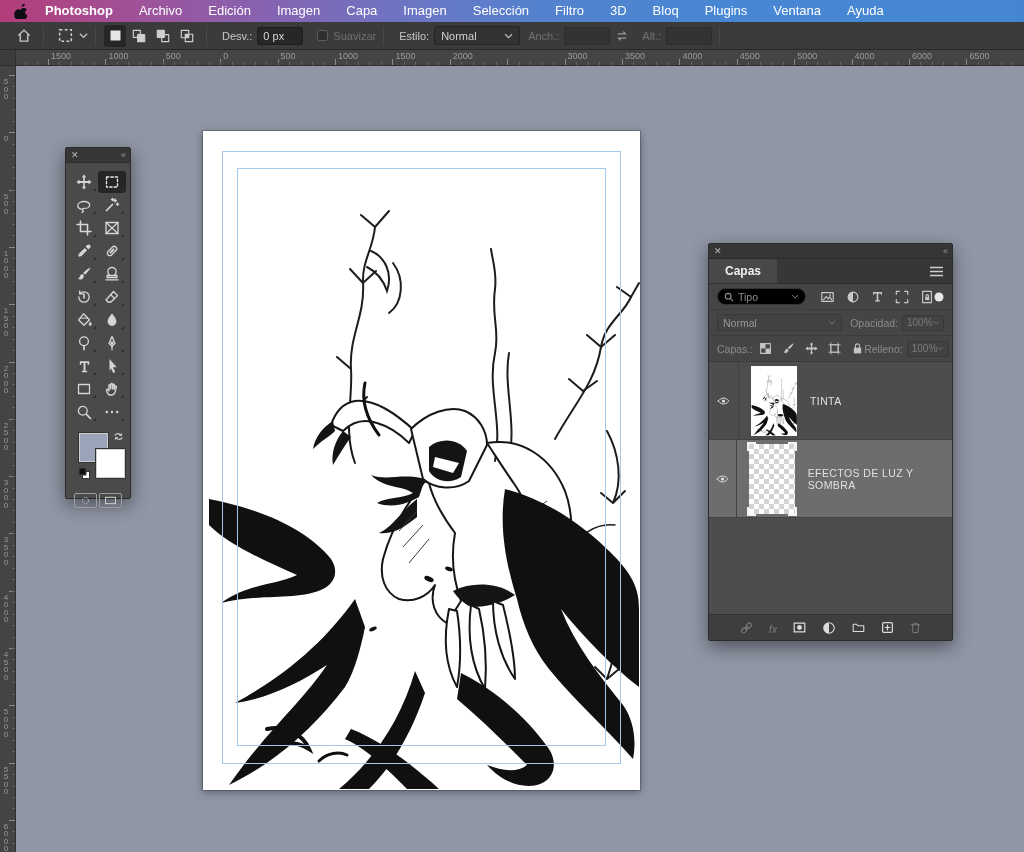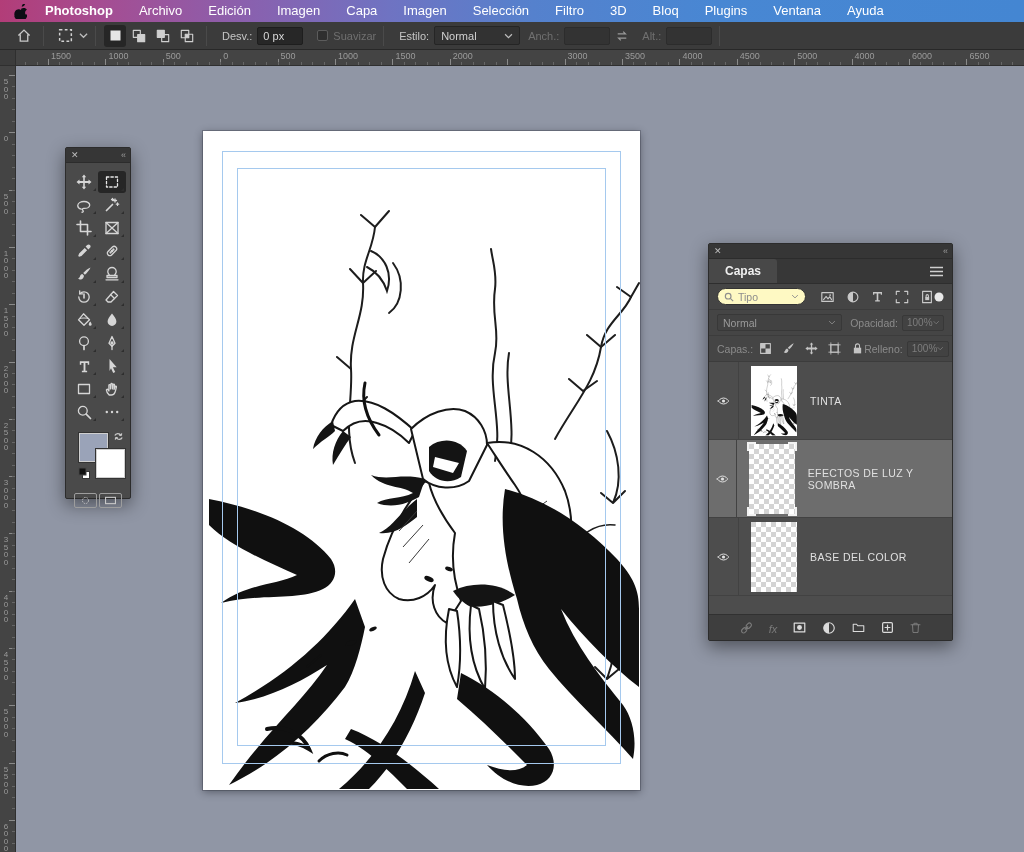--- a/index.html
+++ b/index.html
@@ -83,21 +83,21 @@
   .scr-btn { width:23px; height:15px; border:1px solid #9d9d9d; border-radius:2px;
     display:flex; align-items:center; justify-content:center; color:#c9c9c9; }
 
   
   .layers-panel { left:708px; top:177px; width:245px; height:398px; display:flex; flex-direction:column; background:#464646; }
   .lp-tabrow { height:25px; background:#373737; display:flex; align-items:flex-end; justify-content:space-between; border-bottom:1px solid #2e2e2e; }
   .lp-tab { height:24px; background:#484848; color:#efefef; font-weight:bold; font-size:12px;
     padding:0 16px; display:flex; align-items:center; border-top-right-radius:3px;text-align:right; }
   .lp-menu { padding:0 8px 6px; color:#d0d0d0; }
   .lp-row { height:26px; display:flex; align-items:center; padding:0 8px; border-bottom:1px solid #3c3c3c; background:#454545; }
-  .lp-search { width:92px; height:17px; background:#fef9c3; border:1px solid #333; border-radius:9px;
+  .lp-search { width:92px; height:17px; background:#000000; border:1px solid #333; border-radius:9px;
     display:flex; align-items:center; padding:0 6px; color:#8d8d8d; font-size:10.5px; gap:4px; }
   .lp-search .chev { margin-left:auto; }
   .lp-ficons { display:flex; align-items:center; gap:11px; margin-left:14px; color:#c9c9c9; }
   .lp-toggle { margin-left:auto; }
   .lp-blend { width:128px; height:17px; background:#424242; border:1px solid #383838; border-radius:2px;
     display:flex; align-items:center; justify-content:space-between; padding:0 5px; color:#9a9a9a; font-size:10.5px; }
   .lp-small-label { color:#8b8b8b; font-size:10.5px; margin-left:8px; }
   .lp-valbox { width:42px; height:16px; background:#424242; border:1px solid #383838; border-radius:2px;
     color:#7d7d7d; font-size:10px; display:flex; align-items:center; justify-content:space-between; padding:0 4px; margin-left:4px; }
   .lp-lockicons { display:flex; align-items:center; gap:10px; margin-left:6px; color:#c4c4c4; }
@@ -810,30 +810,20 @@
             </svg>
           </span>
           <span class="thumb-wrap thumb-checker">
             <span class="sel-corner sc-tl"></span>
             <span class="sel-corner sc-tr"></span>
             <span class="sel-corner sc-bl"></span>
             <span class="sel-corner sc-br"></span>
           </span>
           <span class="layer-name">EFECTOS DE LUZ Y SOMBRA</span>
         </div>
-        <div class="layer-row">
-          <span class="eye-cell">
-            <svg width="15" height="12" viewBox="0 0 16 16" fill="none" stroke="currentColor" stroke-width="1.3" stroke-linecap="round" stroke-linejoin="round">
-              <path d="M1 8s2.6-4 7-4 7 4 7 4-2.6 4-7 4-7-4-7-4z"></path>
-              <circle cx="8" cy="8" r="2.1" fill="currentColor" stroke="none"></circle>
-            </svg>
-          </span>
-          <span class="thumb-wrap thumb-checker"></span>
-          <span class="layer-name">BASE DEL COLOR</span>
-        </div>
       </div>
     <div class="lp-footer" id="lp-footer">
         <span class="dimmed">
           <svg width="15" height="14" viewBox="0 0 16 16" fill="none" stroke="currentColor" stroke-width="1.3" stroke-linecap="round" stroke-linejoin="round">
             <g transform="rotate(-45 8 8)">
               <rect x="1" y="5.7" width="6.6" height="4.6" rx="2.3"></rect>
               <rect x="8.4" y="5.7" width="6.6" height="4.6" rx="2.3"></rect>
               <path d="M6 8h4"></path>
             </g>
           </svg>

